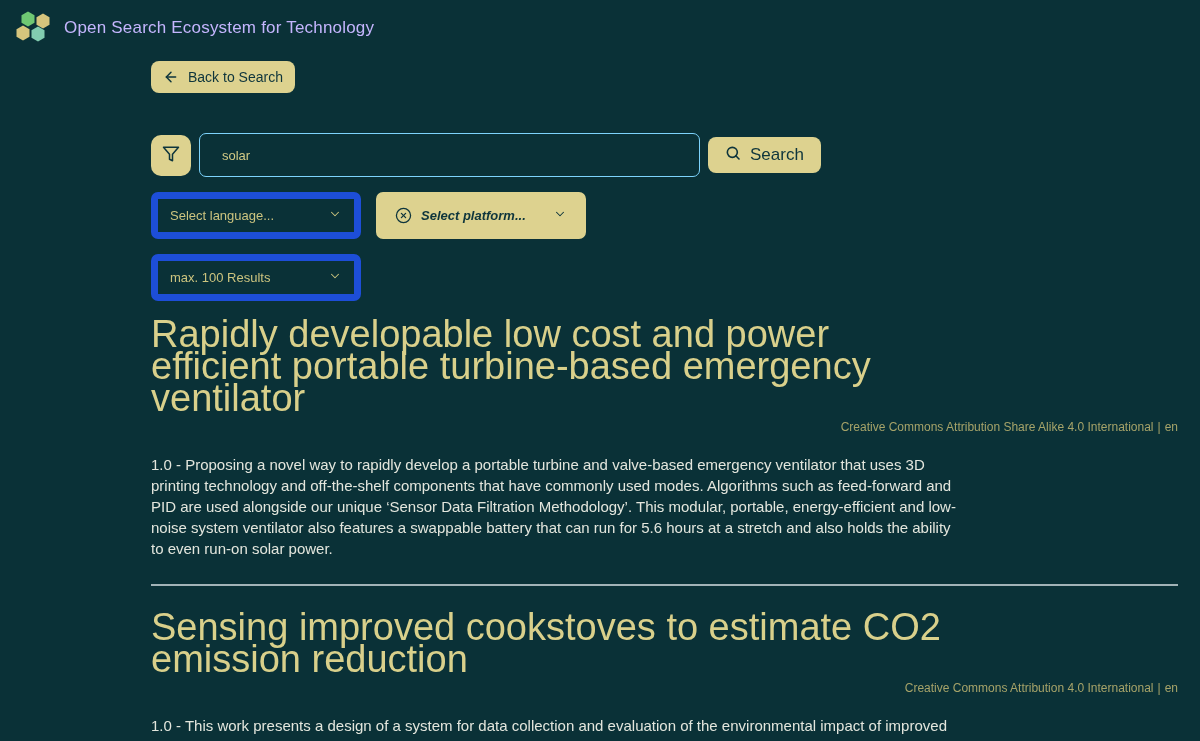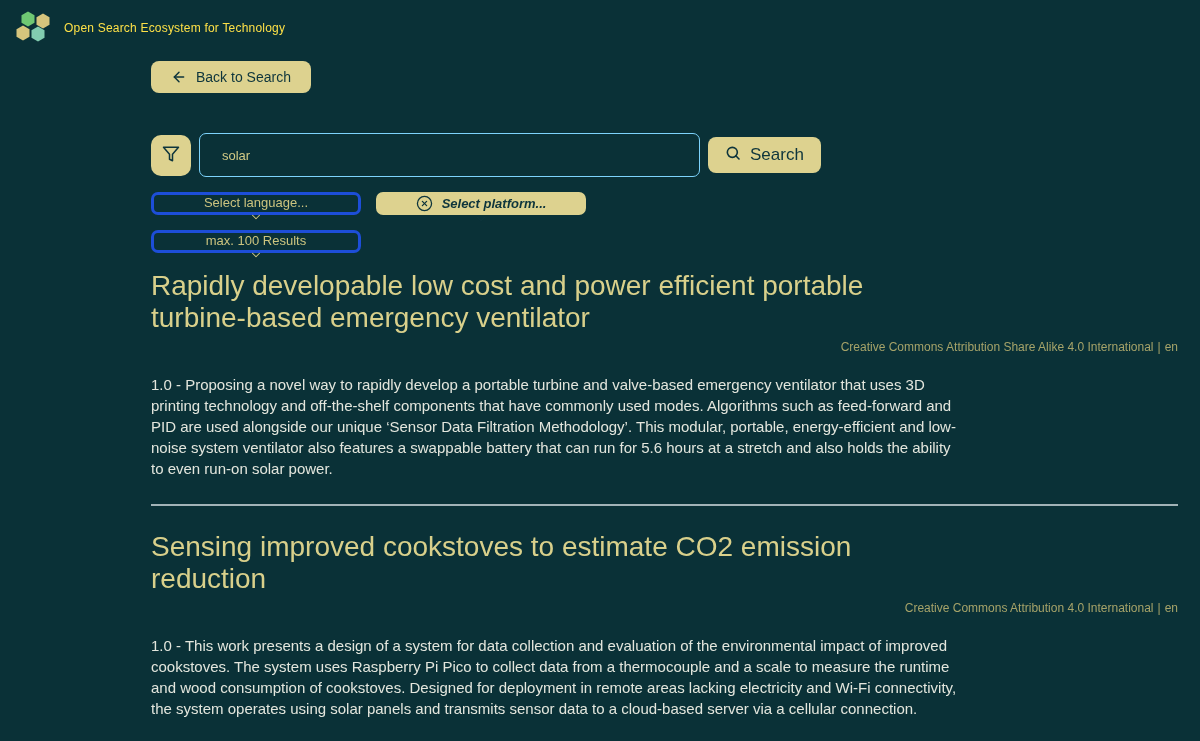--- a/index.html
+++ b/index.html
@@ -6,64 +6,64 @@
   html,body { margin:0; padding:0; }
   body {
     width:1200px; height:741px; overflow:hidden;
     background:#0a3137;
     font-family:"Liberation Sans", sans-serif;
     color:#e3e6dd;
   }
   
   .app-header { display:flex; align-items:center; gap:10px; padding:8px 0 0 12px; height:48px; }
   .app-header .logo { flex:0 0 auto; }
-  .app-title { font-size:12px; color:#fde047; letter-spacing:.2px; }
+  .app-title { font-size:17px; color:#c4b5fd; letter-spacing:.2px; }
 
   
   .main { margin-left:151px; width:1027px; }
 
   
   .btn-solid {
     display:inline-flex; align-items:center; gap:9px;
     background:#ddd28f; color:#0e353c; border:none; cursor:pointer;
     border-radius:8px; font-family:inherit;
   }
-  .back-btn { margin-top:13px; height:32px; padding:0 20px; font-size:14px; font-weight:500; }
+  .back-btn { margin-top:13px; height:32px; padding:0 12px; font-size:14px; font-weight:500; }
   .back-btn svg { display:block; }
 
   
   .search-row { margin-top:40px; display:flex; align-items:center; gap:8px; height:44px; }
   .filter-btn { width:40px; height:41px; border-radius:10px; justify-content:center; padding:0; }
   .search-input {
     width:501px; height:44px; background:transparent; outline:none;
     border:1px solid #7dd3fc; border-radius:7px; color:#d2ca85;
     font-size:13px; padding:0 22px; font-family:inherit;
   }
   .search-btn { height:36px; padding:0 17px; font-size:17px; font-weight:500; border-radius:8px;justify-content:space-between; }
 
   
   .select-row { margin-top:15px; display:flex; gap:15px; }
   .select {
-    width:210px; height:23px; border-radius:7px;
-    border:3px solid #1d4ed8; background:transparent;
+    width:210px; height:47px; border-radius:7px;
+    border:7px solid #1d4ed8; background:transparent;
     display:flex; align-items:center; justify-content:space-between;
     padding:0 12px; cursor:pointer; font-family:inherit;
-    color:#ccc47f; font-size:13px;flex-direction:column;
+    color:#ccc47f; font-size:13px;
   }
   .select .lbl { white-space:nowrap; }
   .select.active {
     background:#ddd28f; color:#0e353c; border-color:#ddd28f; font-weight:600;
   }
   .select.active .lead-ico { display:flex; margin-right:9px; }
   .select .left-group { display:flex; align-items:center;font-style:italic; }
 
   
   .results { margin-top:17px; }
   .result-title {
-    margin:0; font-size:28px; line-height:32px; font-weight:400;
+    margin:0; font-size:38px; line-height:32px; font-weight:400;
     color:#d9d08b; max-width:815px;
   }
   .result-meta {
     margin-top:6px; font-size:12px; color:#a6a369; height:18px;text-align:right;
   }
   .result-meta .sep { margin:0 4px; }
   .result-desc {
     margin:16px 0 0 0; font-size:15px; line-height:21px; color:#e3e6dd; max-width:812px;
   }
   .divider { border:none; border-top:2px solid #a2b3b7; margin:25px 0; }

